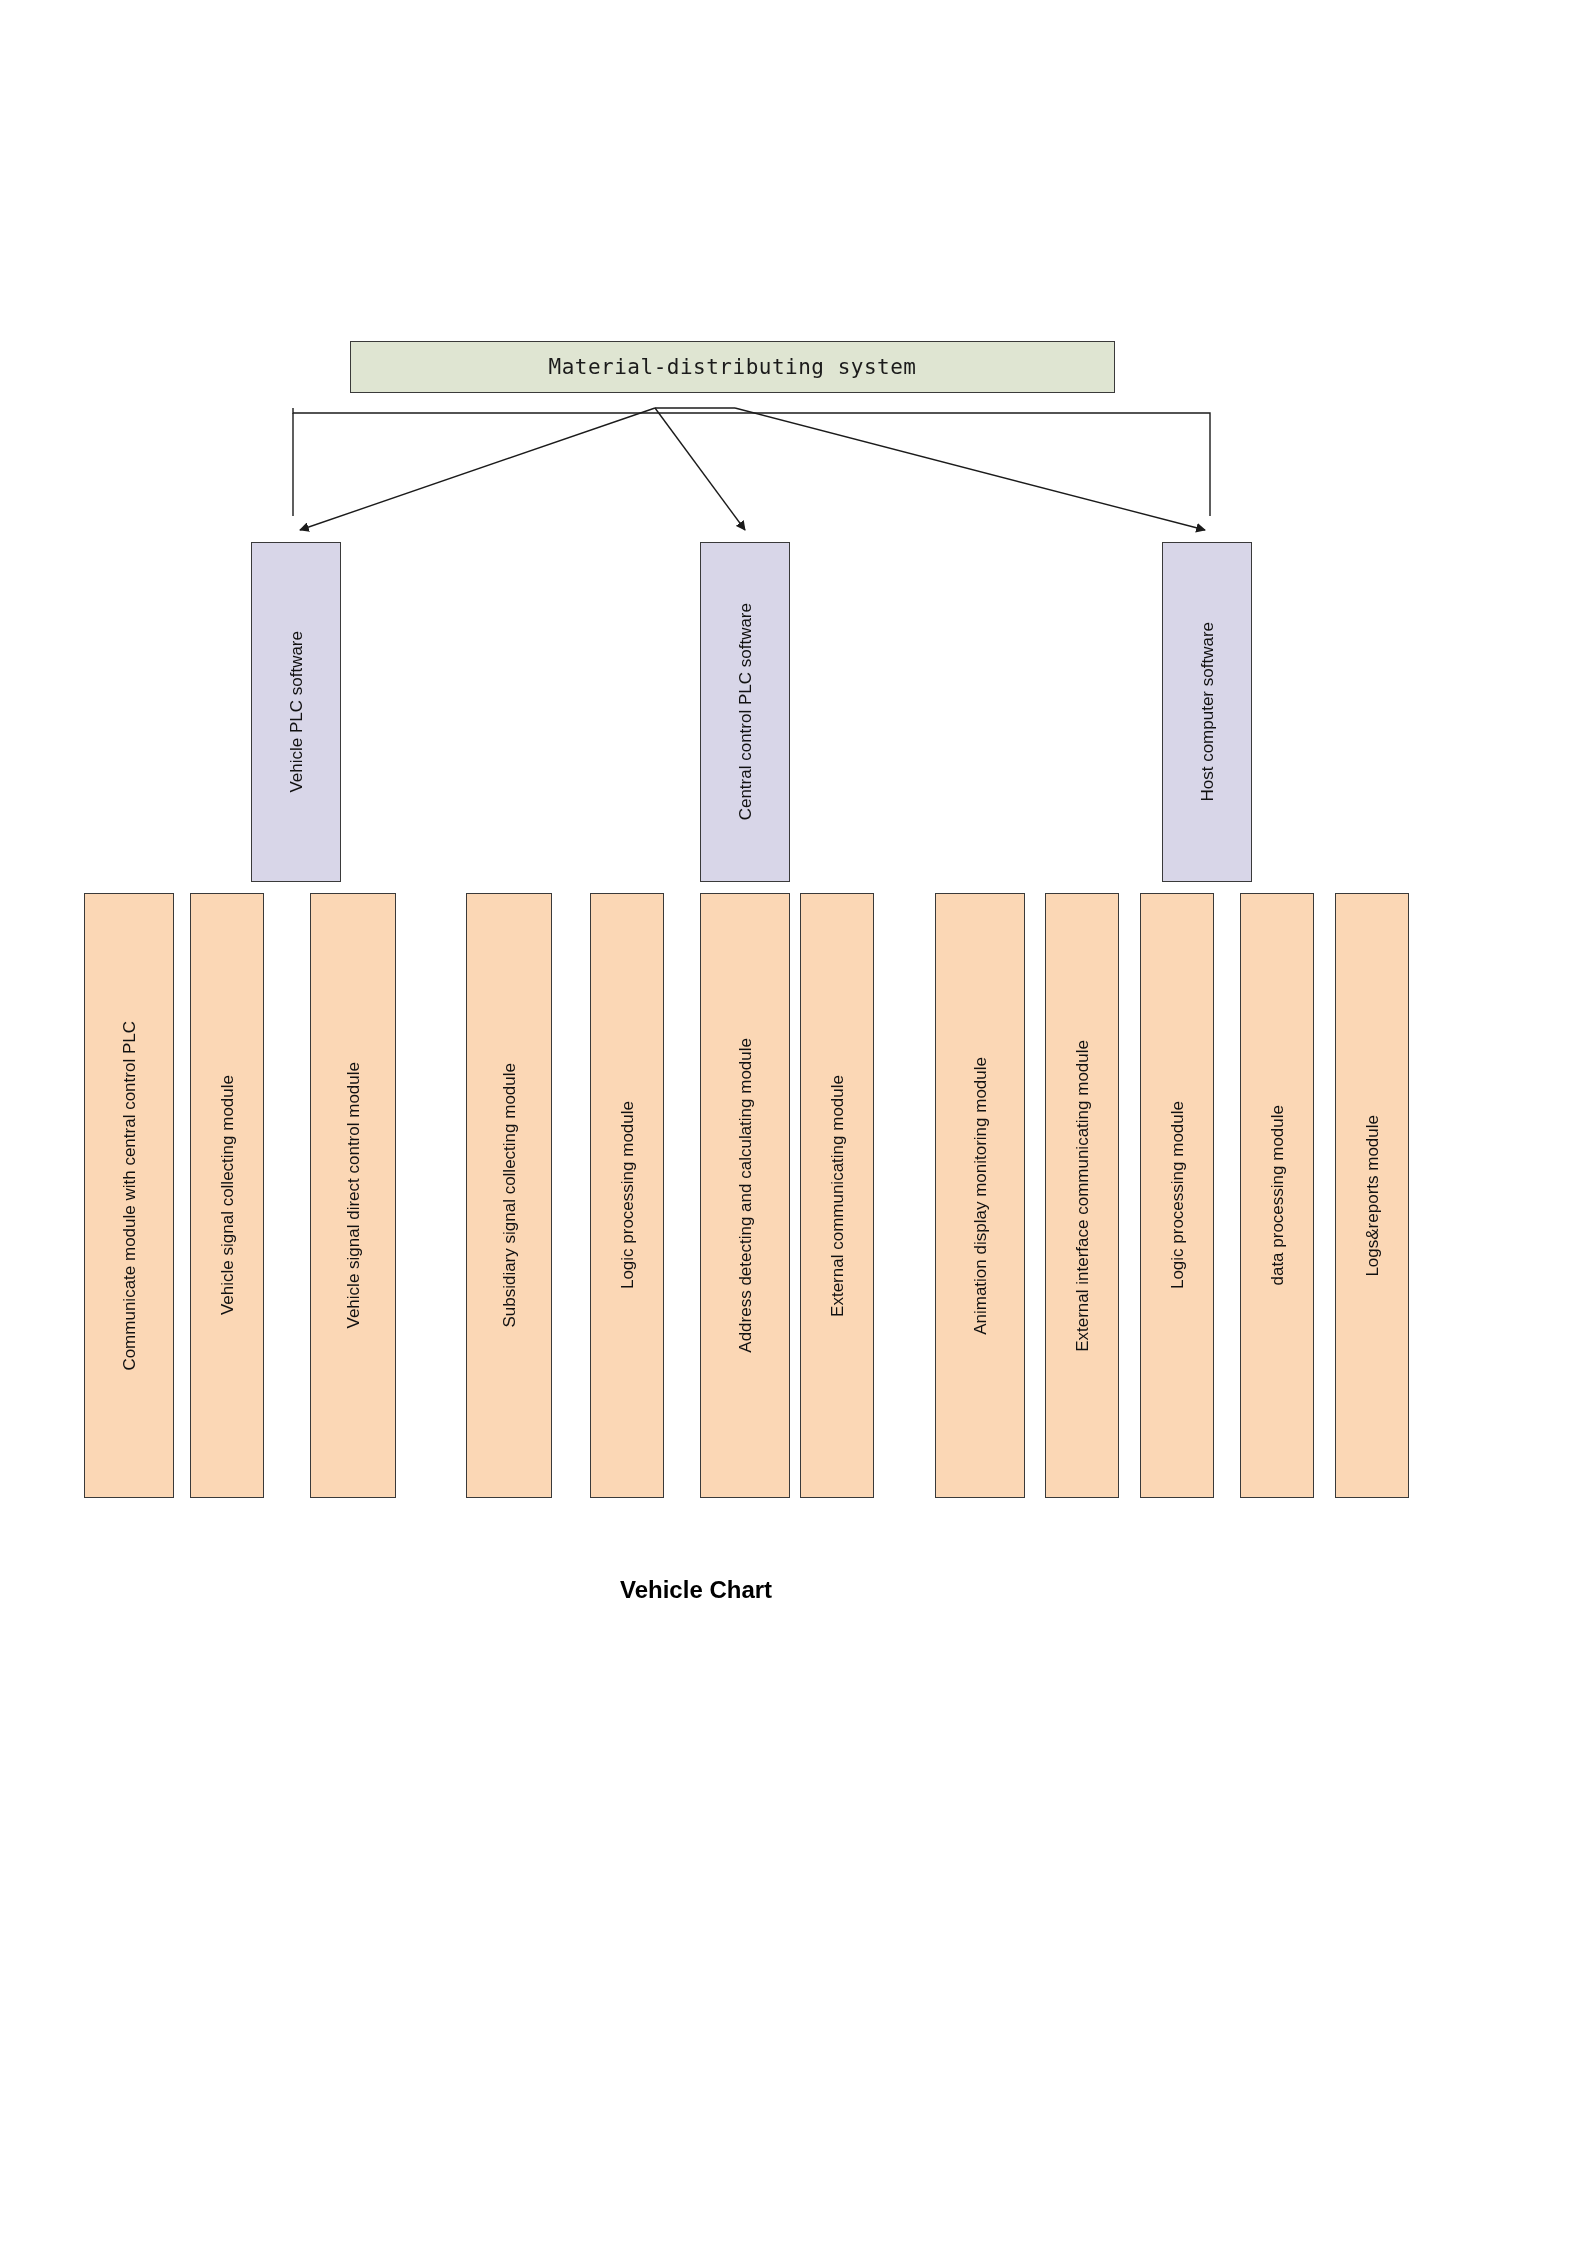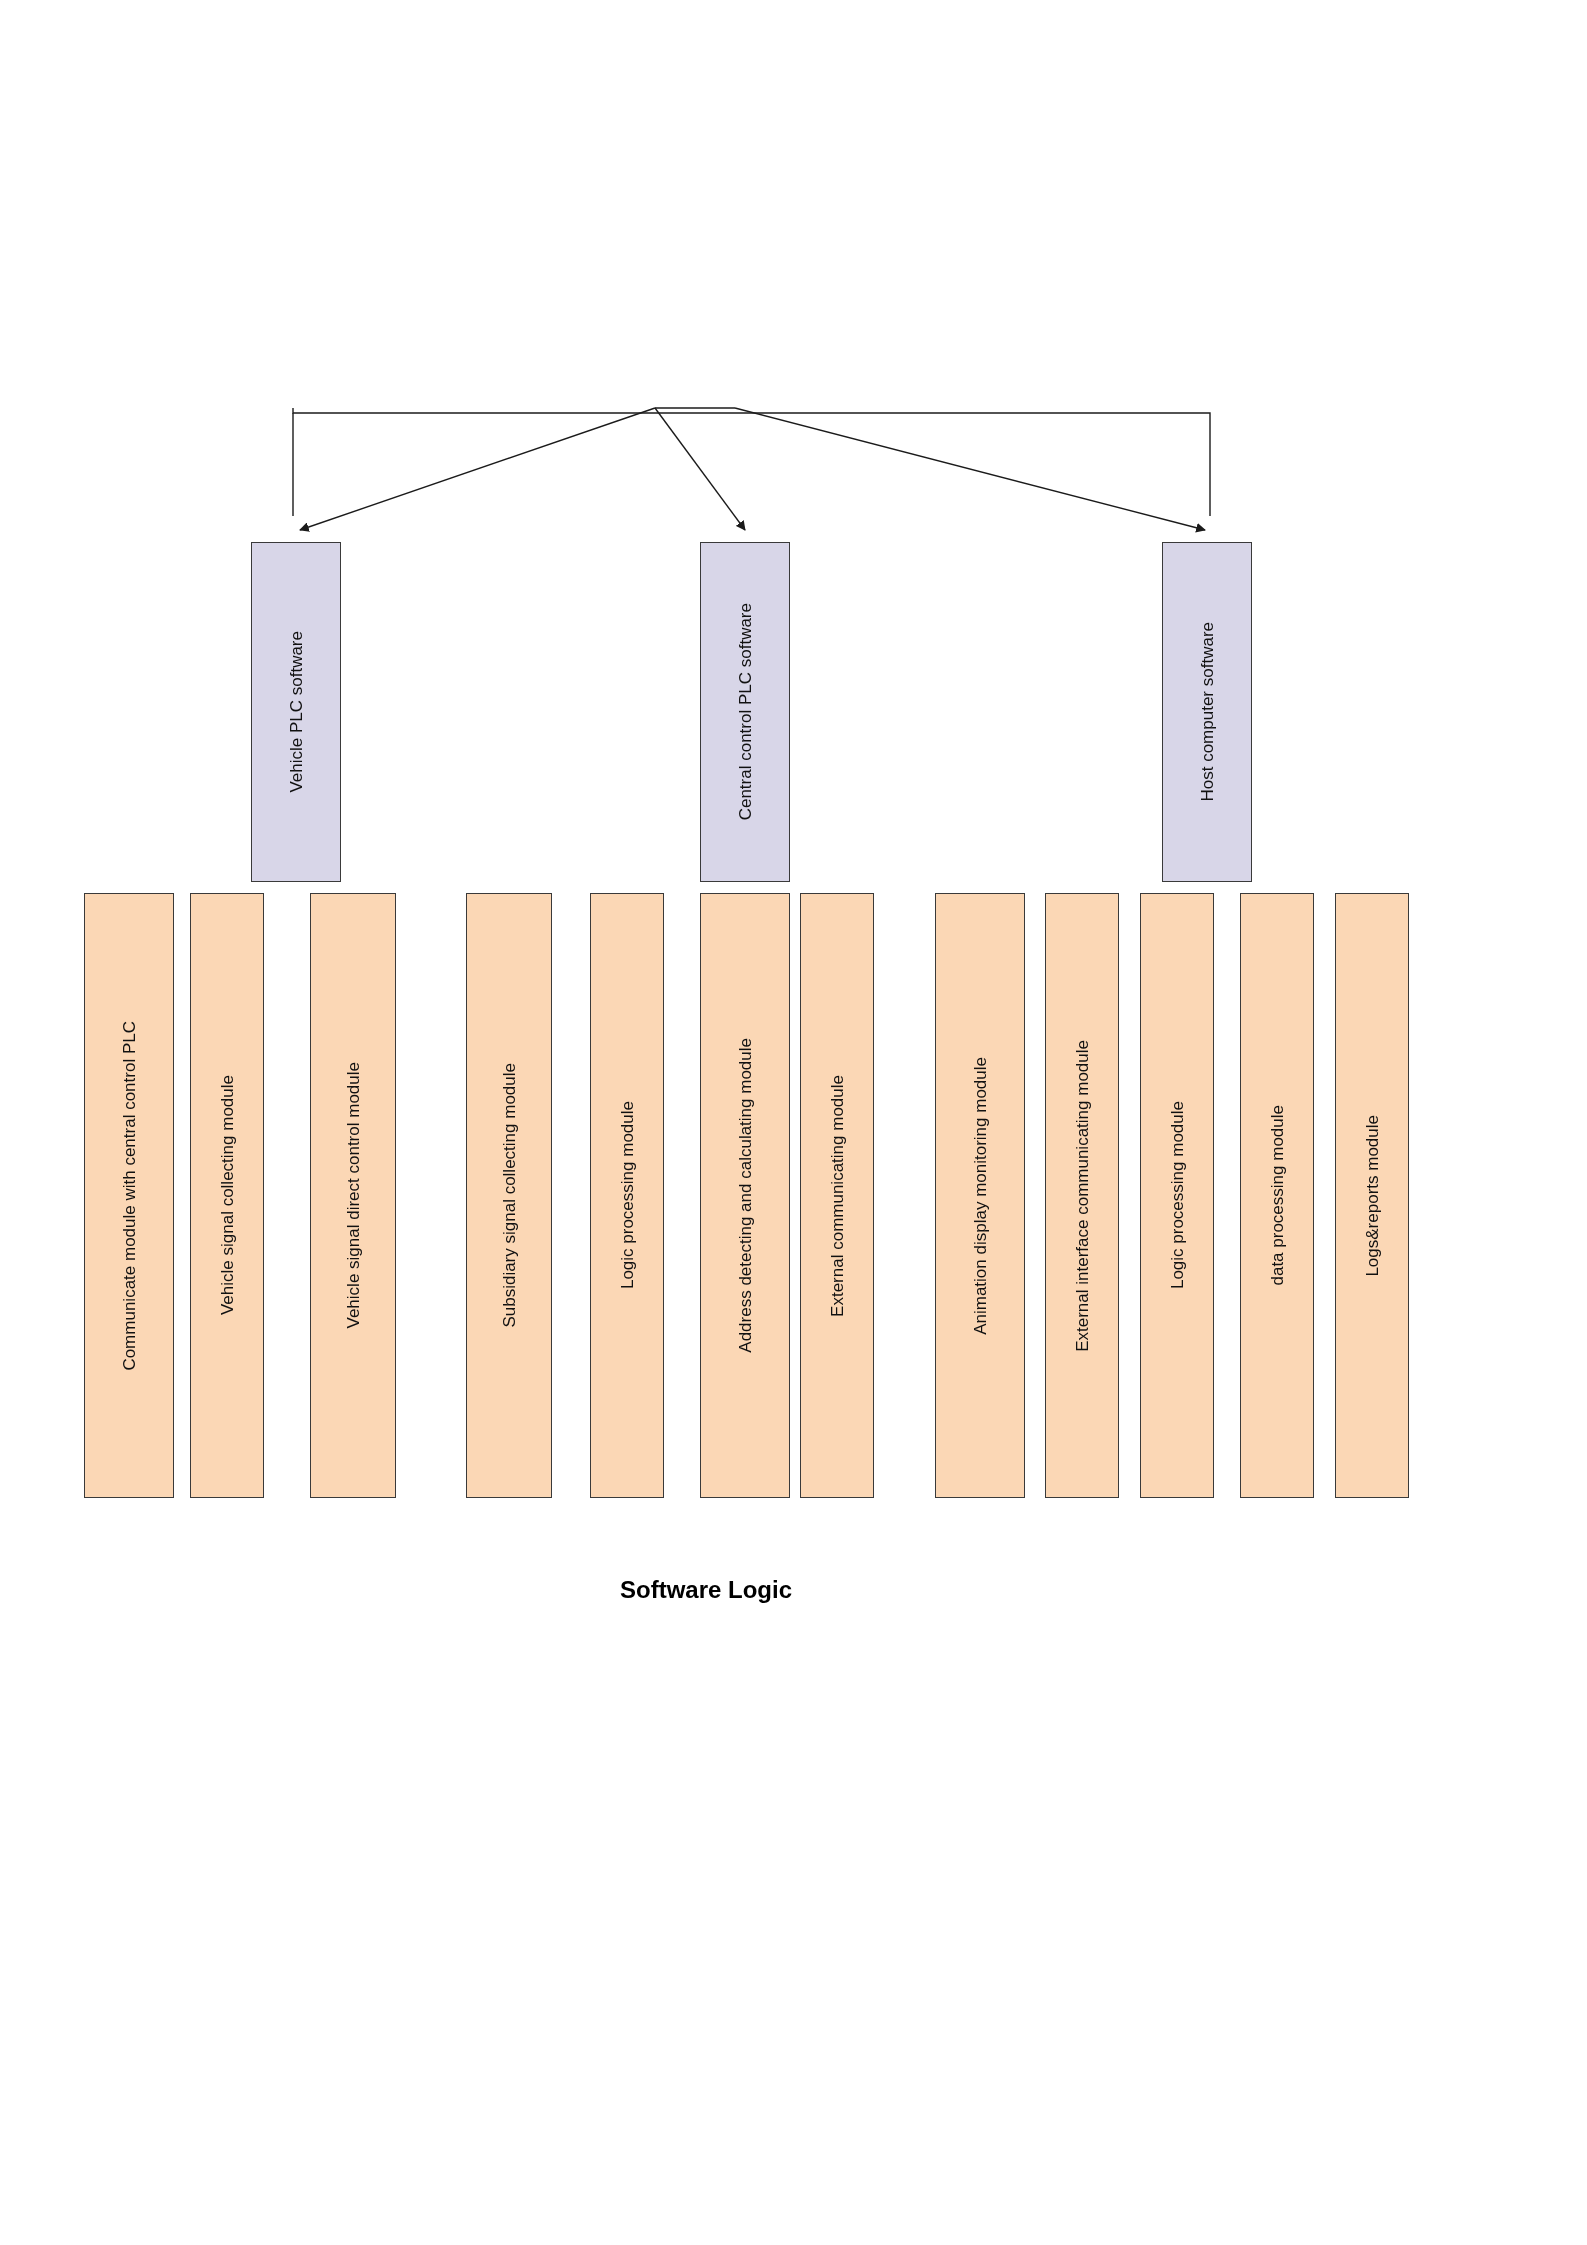--- a/index.html
+++ b/index.html
@@ -101,20 +101,23 @@
 
     <path d="M 293 408 L 293 413 L 1210 413 L 1210 516" fill="none" stroke="#1b1b1b" stroke-width="1.4"></path>
     <path d="M 293 413 L 293 516" fill="none" stroke="#1b1b1b" stroke-width="1.4"></path>
 
     <path d="M 655 408 L 300 530" fill="none" stroke="#1b1b1b" stroke-width="1.4" marker-end="url(#arrow)"></path>
     <path d="M 655 408 L 745 530" fill="none" stroke="#1b1b1b" stroke-width="1.4" marker-end="url(#arrow)"></path>
     <path d="M 735 408 L 1205 530" fill="none" stroke="#1b1b1b" stroke-width="1.4" marker-end="url(#arrow)"></path>
     <path d="M 655 408 L 735 408" fill="none" stroke="#1b1b1b" stroke-width="1.4"></path>
   </svg>
 
+  <div class="node root-node" style="left:350px; top:341px; width:765px; height:52px;">
+    <span class="label">Material-distributing system</span>
+  </div>
 
   <div class="node l2-node" style="left:251px; top:542px; width:90px; height:340px;">
     <span class="label">Vehicle PLC software</span>
   </div>
 
   <div class="node l2-node" style="left:700px; top:542px; width:90px; height:340px;">
     <span class="label">Central control PLC software</span>
   </div>
 
   <div class="node l2-node" style="left:1162px; top:542px; width:90px; height:340px;">
@@ -153,15 +156,15 @@
   <div class="node leaf-node" style="left:1140px; top:893px; width:74px; height:605px;">
     <span class="label">Logic processing module</span>
   </div>
   <div class="node leaf-node" style="left:1240px; top:893px; width:74px; height:605px;">
     <span class="label">data processing module</span>
   </div>
   <div class="node leaf-node" style="left:1335px; top:893px; width:74px; height:605px;">
     <span class="label">Logs&amp;reports module</span>
   </div>
 
-  <div class="caption" style="left:620px; top:1576px;">Software Logic</div>
+  <div class="caption" style="left:620px; top:1576px;">Vehicle Chart</div>
 
 </div>
 
 </body></html>

